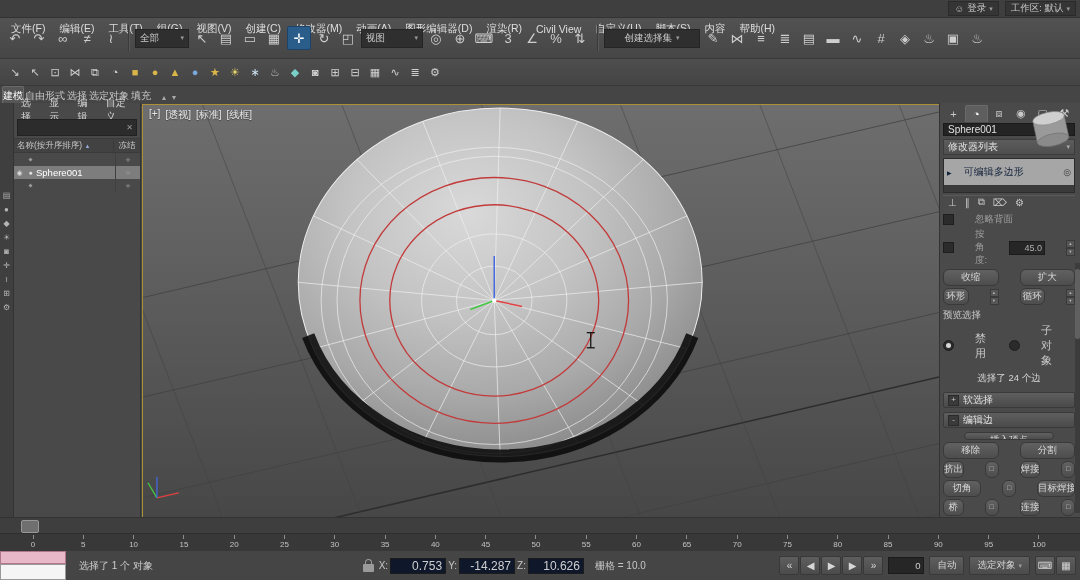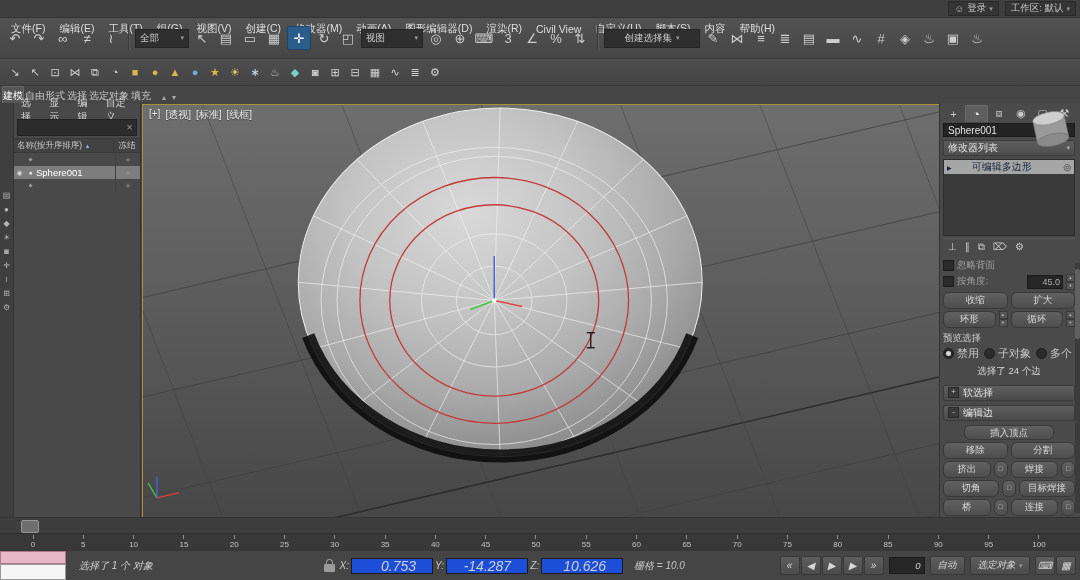--- a/index.html
+++ b/index.html
@@ -84,29 +84,29 @@
           display:flex;flex-direction:column;padding:2px 5px 0 3px;font-size:10px;}
   .ctabs{height:18px;display:flex;align-items:center;gap:1px;margin-bottom:1px;}
   .ctab{flex:1;height:16px;display:flex;align-items:center;justify-content:center;font-size:11px;
         color:#c9c9c9;border-radius:2px 2px 0 0;}
   .ctab.active{background:#5e5e5e;color:#fff;border:1px solid #6a6a6a;border-bottom:none;}
   .cname{height:14px;background:#242424;border:1px solid #1a1a1a;color:#e0e0e0;font-size:10px;
          display:flex;align-items:center;padding:0 4px;margin-bottom:3px;}
   .cmodlist{height:15px;background:linear-gradient(#5c5c5c,#4e4e4e);border:1px solid #3c3c3c;
             display:flex;align-items:center;justify-content:space-between;padding:0 4px;color:#e2e2e2;margin-bottom:3px;}
   .cstack{height:84px;background:#3a3a3a;border:1px solid #2c2c2c;margin-bottom:2px;}
-  .stkrow{height:14px;display:flex;align-items:center;gap:20px;padding:0 3px;font-size:10px;color:#cfcfcf;}
+  .stkrow{height:26px;display:flex;align-items:center;gap:12px;padding:0 3px;font-size:10px;color:#cfcfcf;}
   .stkrow.selected{background:#a6a6a6;color:#14233c;}
   .stkrow .ex{font-size:6px;}
   .stkrow .lbl{flex:1;white-space:nowrap;overflow:hidden;}
   .stkrow .bulb{font-size:9px;color:#3c3c3c;}
   .ctools{height:16px;border-top:1px solid #5a5a5a;display:flex;align-items:center;gap:8px;
           padding:0 5px;margin-bottom:4px;}
   .ctools .ci{font-size:10px;color:#c9c9c9;}
-  .crow{display:flex;align-items:center;gap:3px;margin:1px 0;}
+  .crow{display:flex;align-items:center;gap:21px;margin:1px 0;}
   .chk{width:9px;height:9px;background:#2b2b2b;border:1px solid #1e1e1e;flex:none;}
   .dimlab{color:#9f9f9f;font-size:9.5px;}
   .val{background:#262626;border:1px solid #1b1b1b;color:#b0b0b0;font-size:9px;height:12px;line-height:12px;
        padding:0 2px;width:30px;text-align:right;}
   .spin{display:flex;flex-direction:column;width:9px;flex:none;}
   .spin span{height:6px;font-size:4.5px;line-height:5px;background:#565656;border:1px solid #3a3a3a;
              color:#bbb;text-align:center;}
   .btn{background:linear-gradient(#616161,#4d4d4d);border:1px solid #393939;border-radius:6px;color:#dadada;
        font-size:9.5px;height:15px;line-height:14px;text-align:center;white-space:nowrap;overflow:hidden;}
   .grow1{flex:1;}
@@ -130,32 +130,32 @@
   .tslider .handle{position:absolute;left:21px;top:2px;width:16px;height:11px;background:#6f6f6f;
                    border:1px solid #979797;border-radius:2px;}
   .ruler{position:absolute;top:533px;left:0;right:0;height:18px;background:#383838;border-top:1px solid #2e2e2e;
          border-bottom:1px solid #2e2e2e;padding:1px 30px 0 22px;}
   .ticks{display:flex;justify-content:space-between;}
   .tick{display:flex;flex-direction:column;align-items:center;width:22px;}
   .tick i{width:1px;height:4px;background:#8d8d8d;}
   .tick span{font-size:8px;color:#c2c2c2;margin-top:1px;}
 
   .status{position:absolute;top:551px;left:0;right:0;height:29px;background:#454545;display:flex;
-          align-items:center;font-size:10px;gap:5px;padding-right:4px;font-style:italic;}
+          align-items:center;font-size:10px;gap:5px;padding-right:4px;}
   .mxs{width:66px;height:29px;display:flex;flex-direction:column;flex:none;}
   .mxs .pink{height:11px;background:#e8b8c8;border:1px solid #b07888;}
   .mxs .white{flex:1;background:#f5f5f5;border:1px solid #999;}
   .selstat{color:#cfcfcf;margin-left:8px;width:150px;flex:none;}
   .lock{width:11px;height:8px;background:#9a9a9a;border-radius:1px;position:relative;margin-top:4px;flex:none;}
   .lock::before{content:"";position:absolute;top:-5px;left:2px;width:5px;height:5px;border:1.5px solid #9a9a9a;
                 border-bottom:none;border-radius:4px 4px 0 0;}
   .coord{display:flex;align-items:center;gap:2px;}
   .coord .cl{color:#c6c6c6;}
-  .cval{width:48px;height:14px;background:#1d4ed8;border:1px solid #1b1b1b;color:#cfcfcf;font-size:14px;
-        display:flex;align-items:center;justify-content:flex-end;padding:0 16px;}
+  .cval{width:48px;height:14px;background:#0f172a;border:1px solid #1b1b1b;color:#cfcfcf;font-size:12px;
+        display:flex;align-items:center;justify-content:flex-end;padding:0 3px;}
   .gridtxt{color:#c6c6c6;margin-left:6px;}
   .sbtn{height:17px;background:linear-gradient(#5e5e5e,#4b4b4b);border:1px solid #383838;border-radius:2px;
         color:#d6d6d6;font-size:9.5px;display:flex;align-items:center;justify-content:center;padding:0 7px;gap:3px;}
   .sbtn.sq{width:18px;padding:0;font-size:10px;}
   .transport{display:flex;gap:1px;}
   .tfield{width:28px;height:15px;background:#262626;border:1px solid #1b1b1b;color:#cfcfcf;
           display:flex;align-items:center;justify-content:flex-end;padding:0 3px;font-size:9.5px;}
 </style>
 </head>
 <body>

